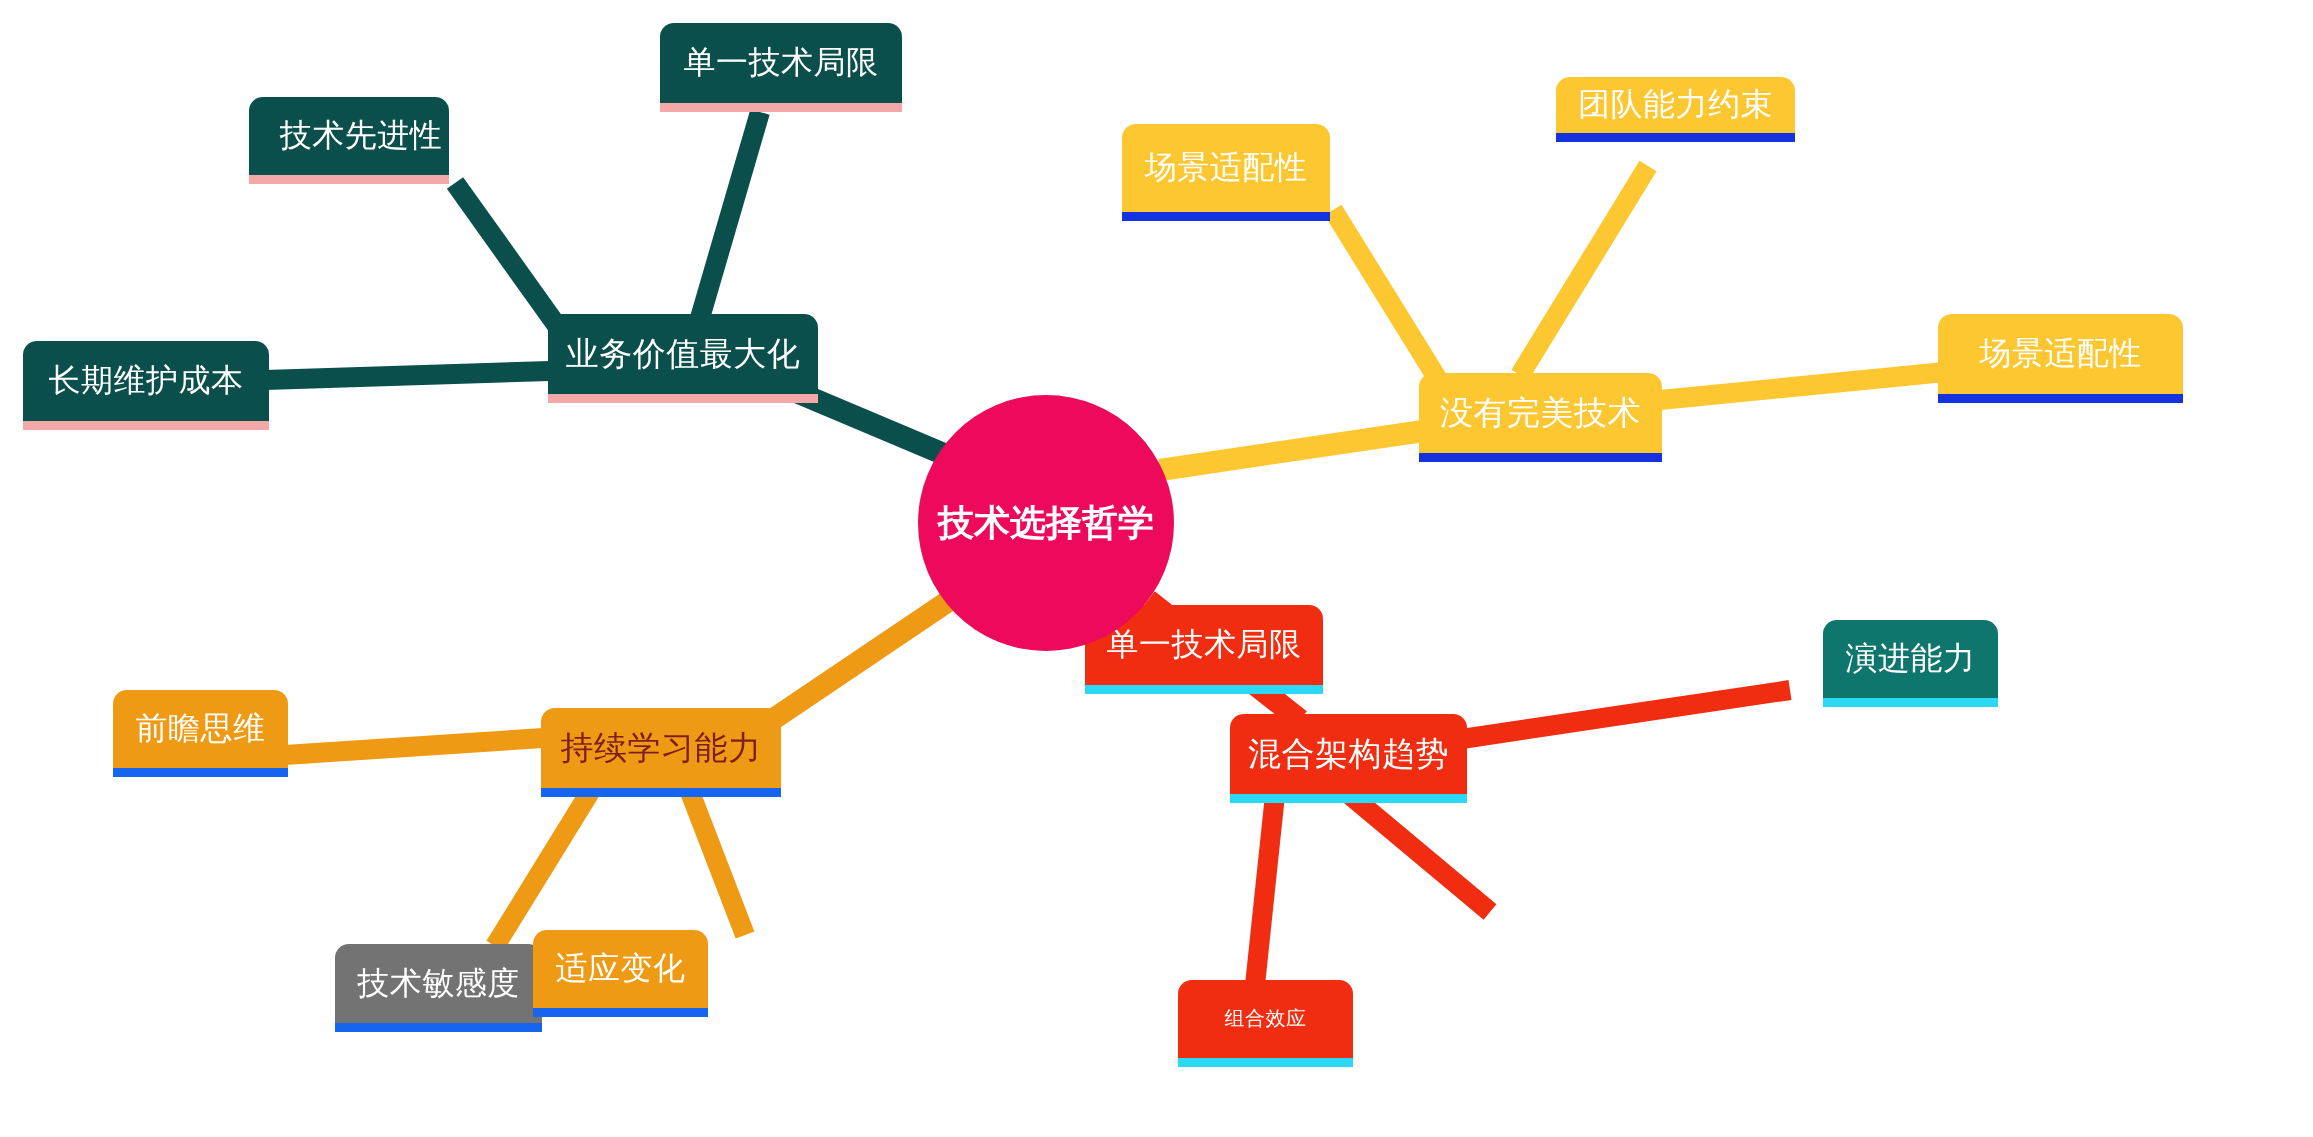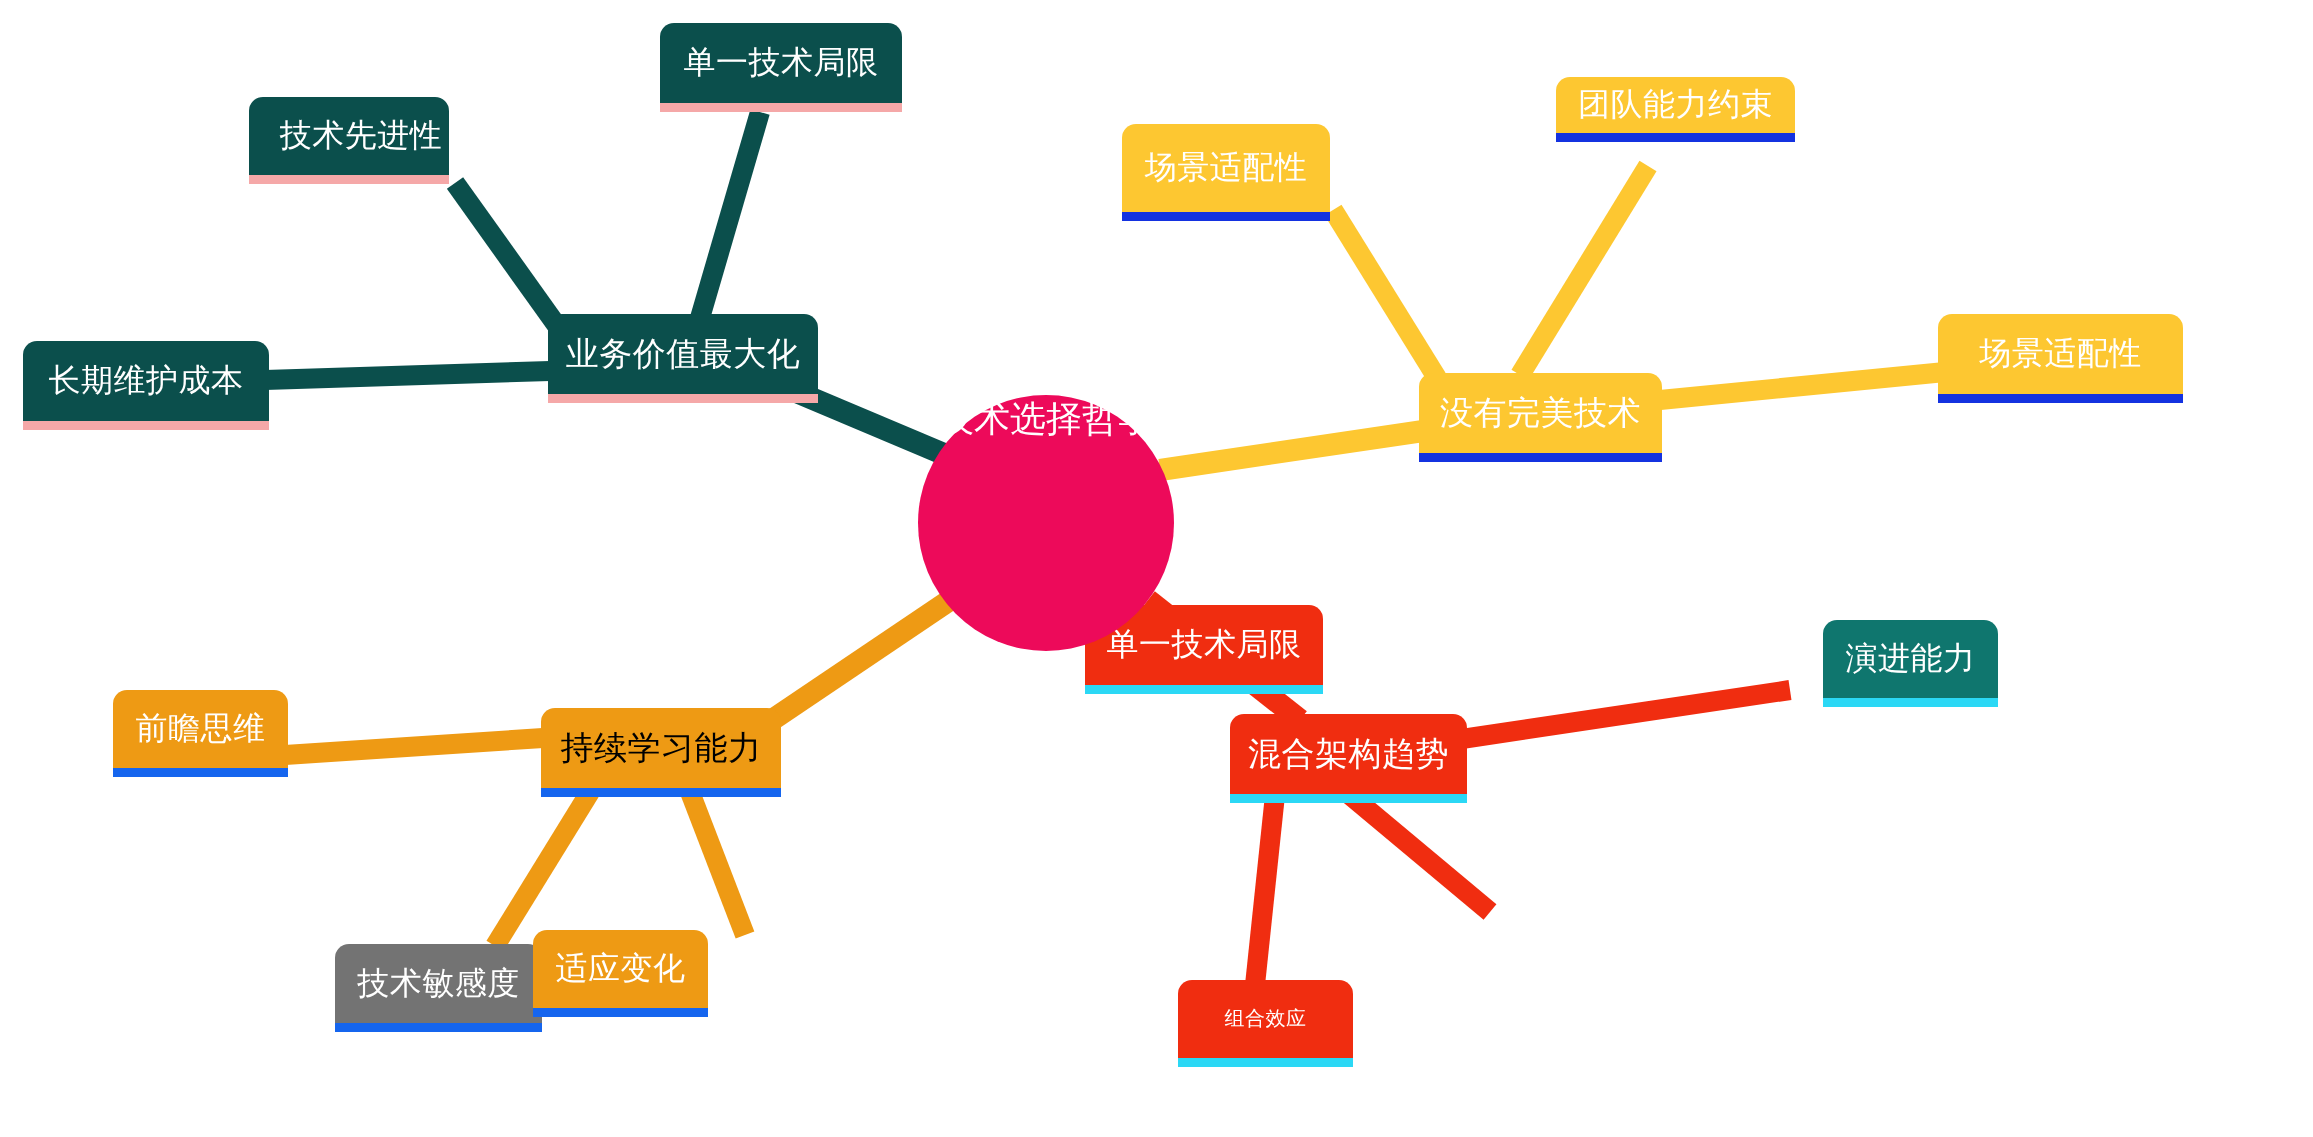--- a/index.html
+++ b/index.html
@@ -46,24 +46,26 @@
     left: 0;
     bottom: -9px;
     width: 100%;
     height: 9px;
   }
   .center-node {
     position: absolute;
     box-sizing: border-box;
     border-radius: 50%;
     display: flex;
+    align-items: center;
     justify-content: center;
     color: #ffffff;
     white-space: nowrap;
     z-index: 6;
+    font-weight: bold;
   }
 </style>
 </head>
 <body>
 
 <div id="canvas">
 
   <svg id="edges" viewBox="0 0 2313 1137" preserveAspectRatio="none">
       <line x1="946" y1="455" x2="780" y2="385" stroke="#0B4F4C" stroke-width="22" stroke-linecap="butt"></line>
       <line x1="560" y1="330" x2="455" y2="183" stroke="#0B4F4C" stroke-width="20" stroke-linecap="butt"></line>
@@ -109,21 +111,21 @@
         <span class="rule" style="background: rgb(20, 50, 224);"></span>
       </div>
       <div class="node" style="left: 1556px; top: 77px; width: 239px; height: 56px; background: rgb(253, 199, 49); color: rgb(255, 255, 255); font-size: 32px;">
         <span class="label">团队能力约束</span>
         <span class="rule" style="background: rgb(20, 50, 224);"></span>
       </div>
       <div class="node" style="left: 1938px; top: 314px; width: 245px; height: 80px; background: rgb(253, 199, 49); color: rgb(255, 255, 255); font-size: 32px;">
         <span class="label">场景适配性</span>
         <span class="rule" style="background: rgb(20, 50, 224);"></span>
       </div>
-      <div class="node" style="left: 541px; top: 708px; width: 240px; height: 80px; background: rgb(238, 154, 20); color: #000000; font-size: 33px;">
+      <div class="node" style="left: 541px; top: 708px; width: 240px; height: 80px; background: rgb(238, 154, 20); color: #7f1d1d; font-size: 33px;">
         <span class="label">持续学习能力</span>
         <span class="rule" style="background: rgb(21, 101, 238);"></span>
       </div>
       <div class="node" style="left: 113px; top: 690px; width: 175px; height: 78px; background: rgb(238, 154, 20); color: rgb(255, 255, 255); font-size: 32px;">
         <span class="label">前瞻思维</span>
         <span class="rule" style="background: rgb(21, 101, 238);"></span>
       </div>
       <div class="node" style="left: 335px; top: 944px; width: 207px; height: 79px; background: #737373; color: rgb(255, 255, 255); font-size: 32px;">
         <span class="label">技术敏感度</span>
         <span class="rule" style="background: rgb(21, 101, 238);"></span>

